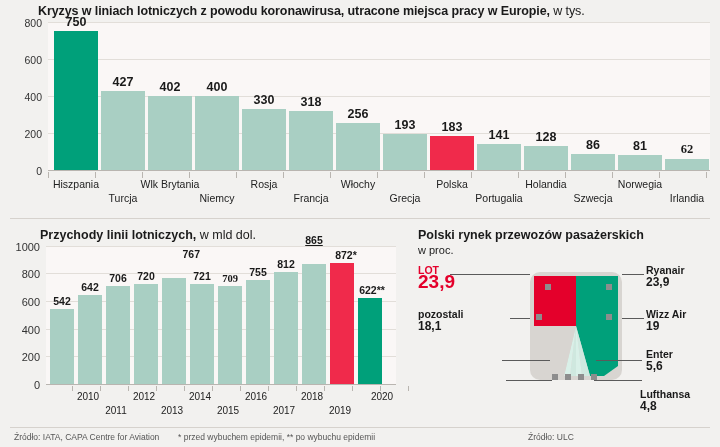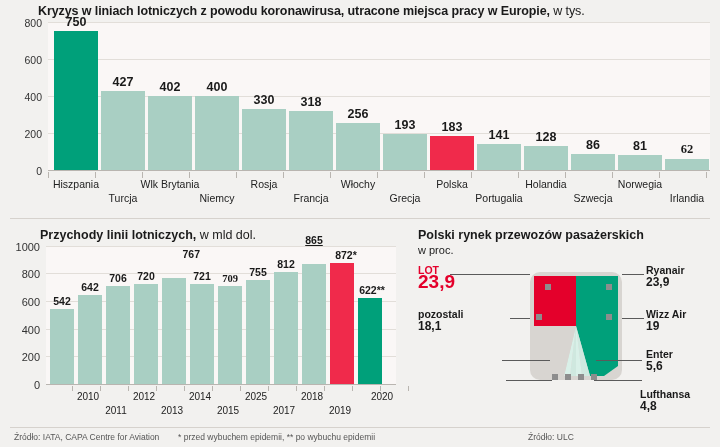--- a/index.html
+++ b/index.html
@@ -282,21 +282,21 @@
     <div class="bl-xtick" style="left:280px;"></div>
     <div class="bl-xtick" style="left:308px;"></div>
     <div class="bl-xtick" style="left:336px;"></div>
 
     <div class="bl-xlab" style="left:-6px;top:5px;">2010</div>
     <div class="bl-xlab" style="left:22px;top:19px;">2011</div>
     <div class="bl-xlab" style="left:50px;top:5px;">2012</div>
     <div class="bl-xlab" style="left:78px;top:19px;">2013</div>
     <div class="bl-xlab" style="left:106px;top:5px;">2014</div>
     <div class="bl-xlab" style="left:134px;top:19px;">2015</div>
-    <div class="bl-xlab" style="left:162px;top:5px;">2025</div>
+    <div class="bl-xlab" style="left:162px;top:5px;">2016</div>
     <div class="bl-xlab" style="left:190px;top:19px;">2017</div>
     <div class="bl-xlab" style="left:218px;top:5px;">2018</div>
     <div class="bl-xlab" style="left:246px;top:19px;">2019</div>
     <div class="bl-xlab" style="left:288px;top:5px;">2020</div>
   </div>
 </div>
 
 <div id="br-title">Polski rynek przewozów pasażerskich</div>
 <div id="br-sub">w proc.</div>
 

